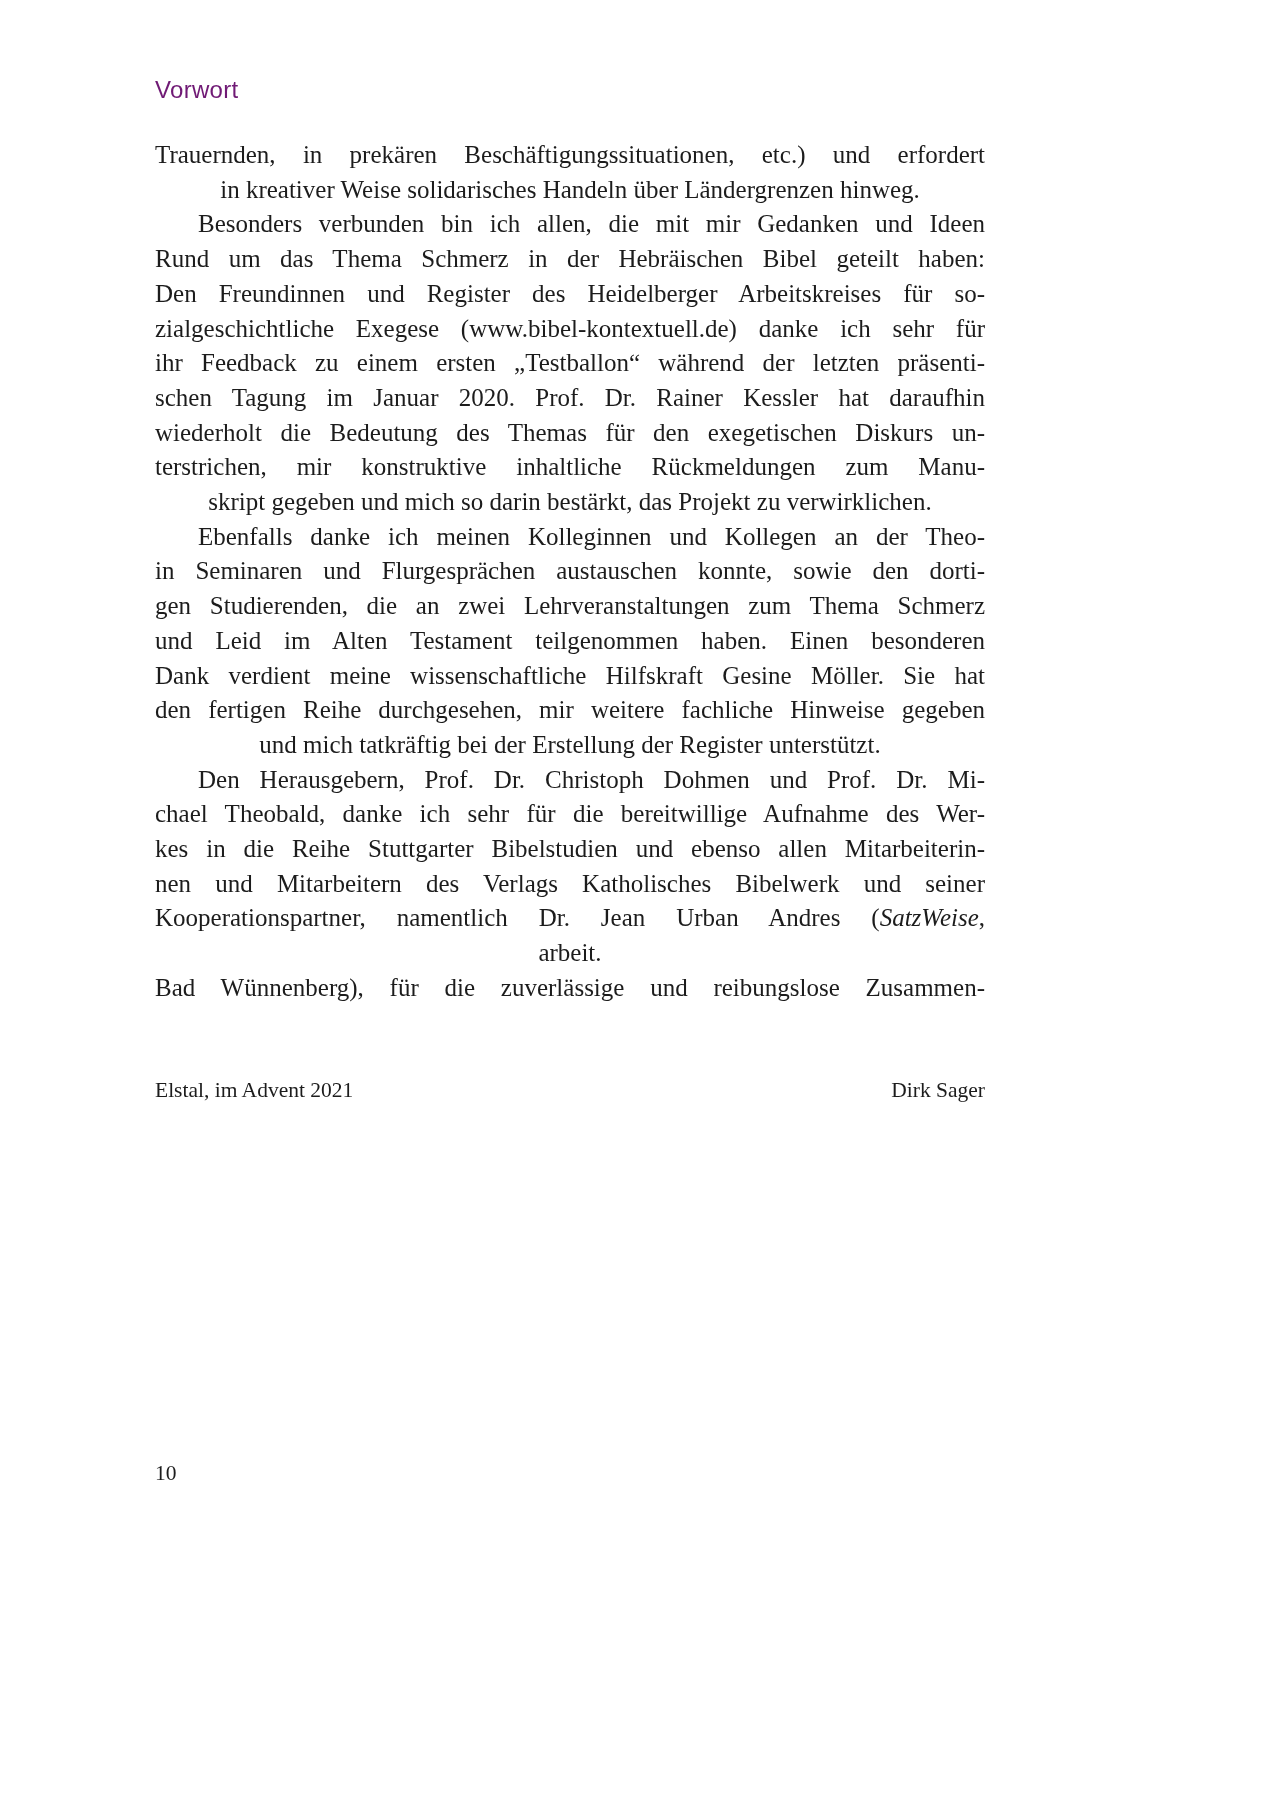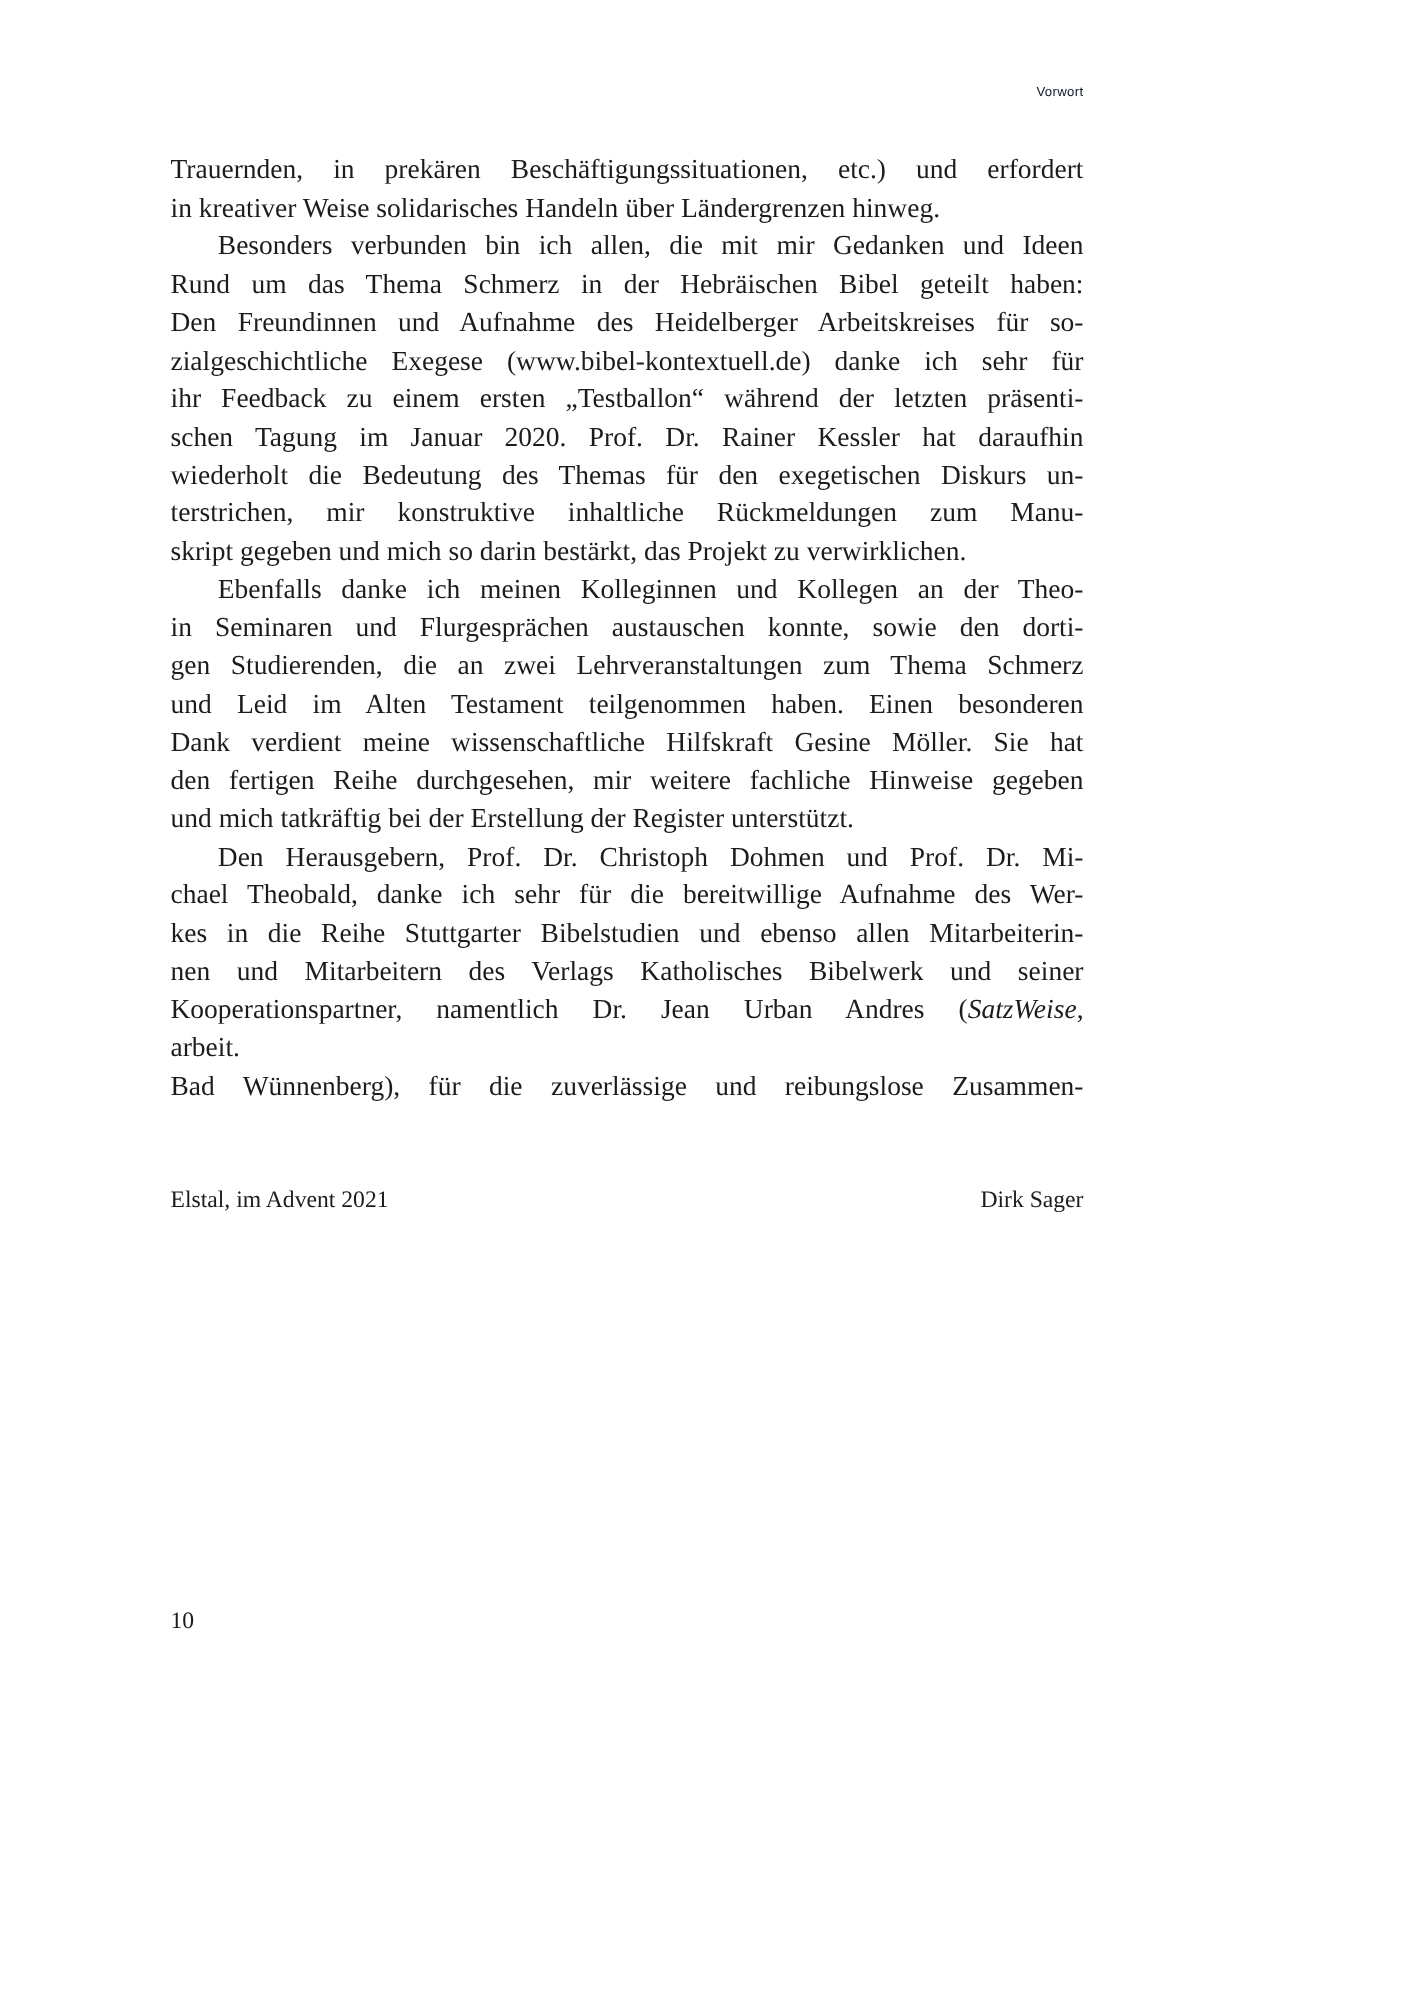--- a/index.html
+++ b/index.html
@@ -14,36 +14,36 @@
   .page {
     position: absolute;
     inset: 0;
     background: #ffffff;
   }
   .running-head {
     position: absolute;
     top: 76px;
     left: 155px;
     width: 830px;
-    text-align: right;
+    text-align: left;
     font-family: "Liberation Sans", sans-serif;
-    font-size: 12px;
+    font-size: 24px;
     letter-spacing: 0.3px;
-    color: #0f172a;
+    color: #701a75;
   }
   .body-text {
     position: absolute;
     top: 138px;
     left: 155px;
     width: 830px;
     font-size: 25px;
     line-height: 34.7px;
   }
   .line {
-    text-align: left;
+    text-align: center;
   }
   .line.just {
     text-align: justify;
     text-align-last: justify;
   }
   .line.indent {
     text-indent: 43px;
   }
   .italic {
     font-style: italic;
@@ -74,21 +74,21 @@
   <div class="running-head">Vorwort</div>
 
   <div class="body-text" id="paragraphs">
       <div class="paragraph">
         <div class="line just"><span>Trauernden, in prekären Beschäftigungssituationen, etc.) und erfordert</span></div>
         <div class="line"><span>in kreativer Weise solidarisches Handeln über Ländergrenzen hinweg.</span></div>
       </div>
       <div class="paragraph">
         <div class="line just indent"><span>Besonders verbunden bin ich allen, die mit mir Gedanken und Ideen</span></div>
         <div class="line just"><span>Rund um das Thema Schmerz in der Hebräischen Bibel geteilt haben:</span></div>
-        <div class="line just"><span>Den Freundinnen und Aufnahme des Heidelberger Arbeitskreises für so-</span></div>
+        <div class="line just"><span>Den Freundinnen und Register des Heidelberger Arbeitskreises für so-</span></div>
         <div class="line just"><span>zialgeschichtliche Exegese (www.bibel-kontextuell.de) danke ich sehr für</span></div>
         <div class="line just"><span>ihr Feedback zu einem ersten „Testballon“ während der letzten präsenti-</span></div>
         <div class="line just"><span>schen Tagung im Januar 2020. Prof. Dr. Rainer Kessler hat daraufhin</span></div>
         <div class="line just"><span>wiederholt die Bedeutung des Themas für den exegetischen Diskurs un-</span></div>
         <div class="line just"><span>terstrichen, mir konstruktive inhaltliche Rückmeldungen zum Manu-</span></div>
         <div class="line"><span>skript gegeben und mich so darin bestärkt, das Projekt zu verwirklichen.</span></div>
       </div>
       <div class="paragraph">
         <div class="line just indent"><span>Ebenfalls danke ich meinen Kolleginnen und Kollegen an der Theo-</span></div>
         <div class="line just"><span>in Seminaren und Flurgesprächen austauschen konnte, sowie den dorti-</span></div>

